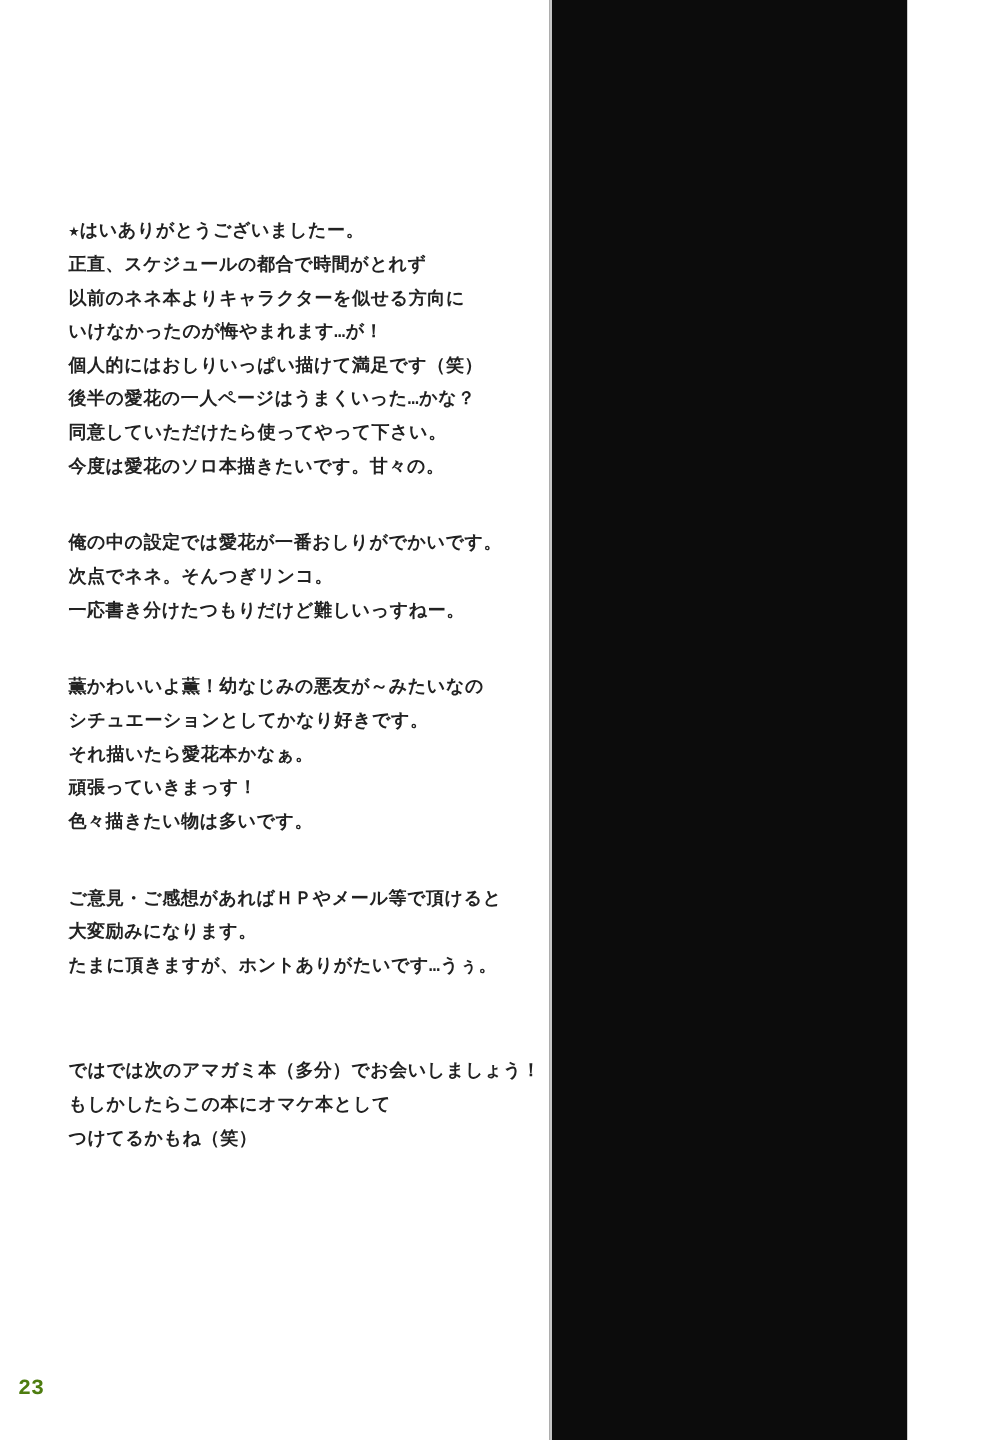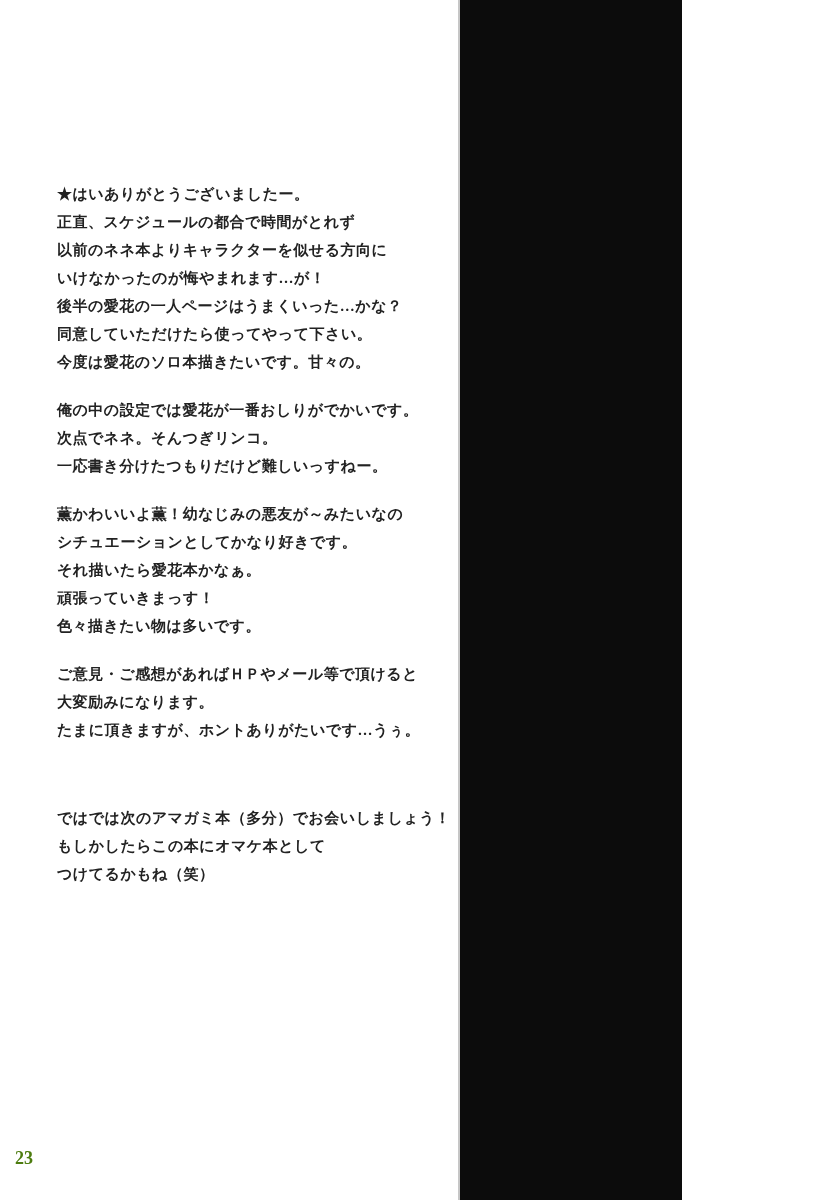--- a/index.html
+++ b/index.html
@@ -2,25 +2,25 @@
 <html style="--background: #ffffff; --text: #222222; --black-panel: #0c0c0c; --panel-edge: #c6c6c6;"><head>
 <meta charset="utf-8">
 <style>
   html, body {
     margin: 0;
     padding: 0;
     background: #ffffff;
   }
   .page {
     position: relative;
-    width: 682px;
+    width: 756px;
     height: 1200px;
     background: var(--background, #ffffff);
     overflow: hidden;
-    font-family: Liberation Serif, serif;
+    font-family: Liberation Mono, monospace;
   }
   
   .black-panel {
     position: absolute;
     top: 0;
     left: 458px;
     width: 378px;
     height: 1200px;
     background: var(--black-panel, #0c0c0c);
     border-left: 2px solid var(--panel-edge, #c6c6c6);
@@ -34,21 +34,21 @@
     width: 390px;
     color: var(--text, #222222);
     font-size: 15px;
     font-weight: 600;
     letter-spacing: 0.5px;
   }
   .para {
     margin: 0;
   }
   .para + .para {
-    margin-top: 20px;
+    margin-top: 36px;
   }
   .para.gap-large {
     margin-top: 60px;
   }
   .line {
     height: 28px;
     line-height: 28px;
     white-space: nowrap;
   }
   .page-number {
@@ -68,20 +68,21 @@
 
   <div class="black-panel"></div>
 
   <div class="text-block">
 
     <div class="para">
       <div class="line">★はいありがとうございましたー。</div>
       <div class="line">正直、スケジュールの都合で時間がとれず</div>
       <div class="line">以前のネネ本よりキャラクターを似せる方向に</div>
       <div class="line">いけなかったのが悔やまれます…が！</div>
+      <div class="line">個人的にはおしりいっぱい描けて満足です（笑）</div>
       <div class="line">後半の愛花の一人ページはうまくいった…かな？</div>
       <div class="line">同意していただけたら使ってやって下さい。</div>
       <div class="line">今度は愛花のソロ本描きたいです。甘々の。</div>
     </div>
 
     <div class="para">
       <div class="line">俺の中の設定では愛花が一番おしりがでかいです。</div>
       <div class="line">次点でネネ。そんつぎリンコ。</div>
       <div class="line">一応書き分けたつもりだけど難しいっすねー。</div>
     </div>

